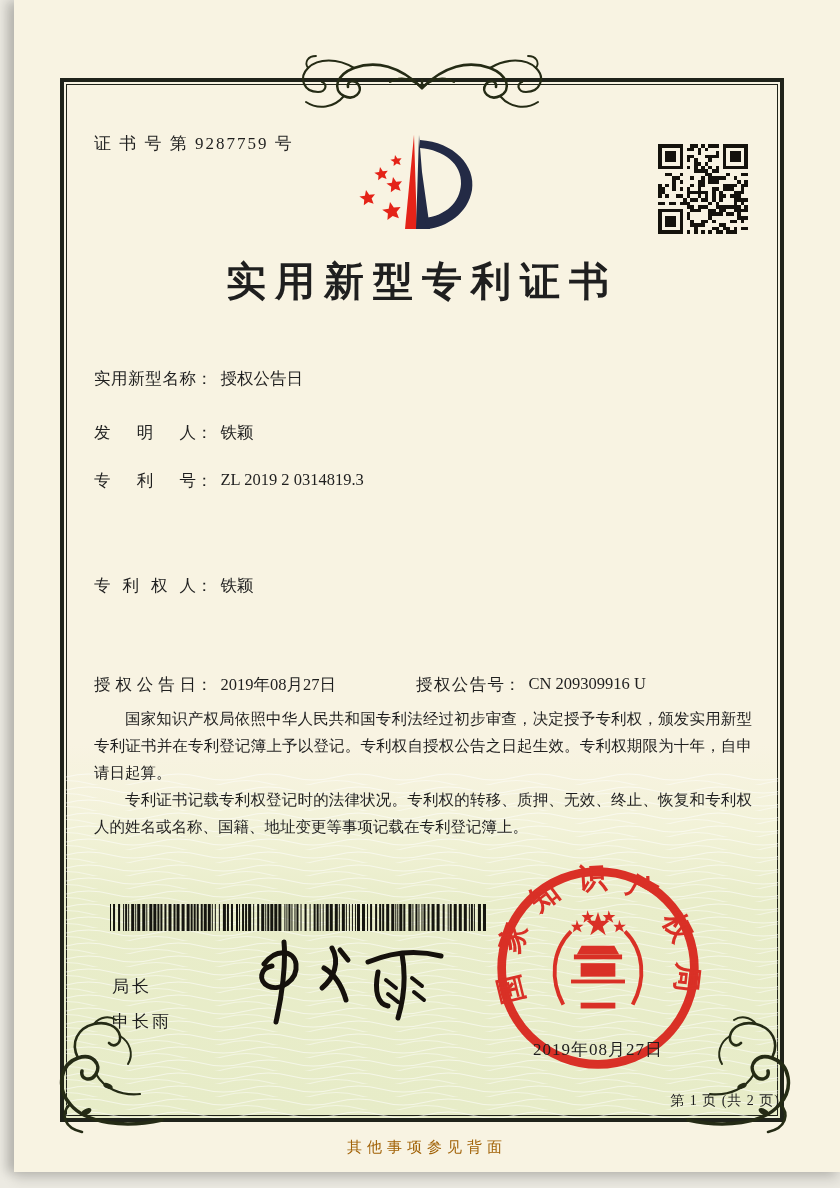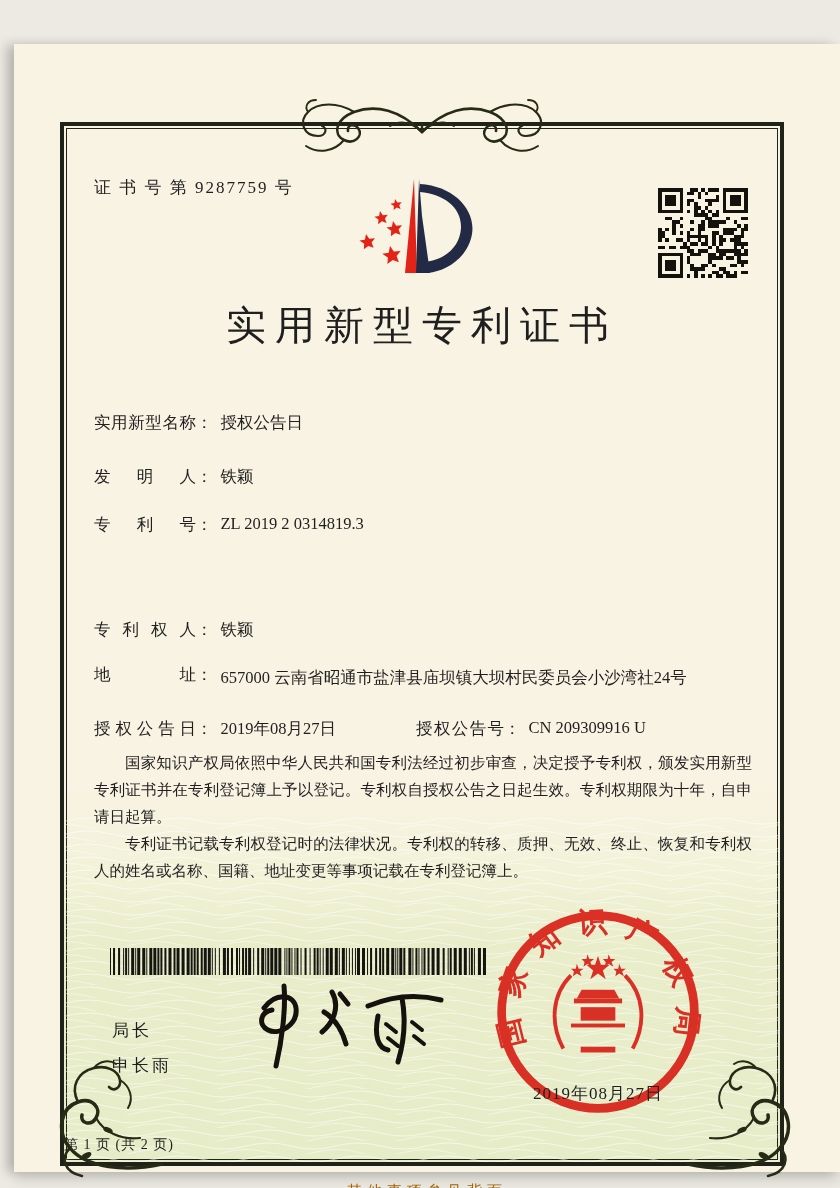--- a/index.html
+++ b/index.html
@@ -3,44 +3,44 @@
 <meta charset="utf-8">
 <style>
   :root{
     --paper:#f8f3e2; --band:#e7ecc8; --border:#20231a; --ink:#1f1f1f;
     --seal_red:#d9251c; --logo_red:#e42318; --logo_navy:#232a45; --flourish:#252b15;
   }
   *{margin:0;padding:0;box-sizing:border-box;}
   html,body{width:840px;height:1188px;}
   body{background:#eceae2;font-family:"Liberation Serif","DejaVu Serif",serif;color:var(--ink);position:relative;overflow:hidden;}
   .paper{position:absolute;left:14px;top:0;right:0;bottom:16px;background:var(--paper);
-    box-shadow:-8px 0 10px rgba(0,0,0,.18), 0 8px 12px rgba(0,0,0,.12);margin-top:44px;}
+    box-shadow:-8px 0 10px rgba(0,0,0,.18), 0 8px 12px rgba(0,0,0,.12);}
   .cert{position:absolute;left:46px;top:78px;width:724px;height:1044px;border:4px solid var(--border);
     background:linear-gradient(180deg,#f8f3e2 0%,#f8f3e2 64%,#f2f2d8 72%,#e9edca 79%,var(--band) 100%);}
   .cert-inner{position:absolute;inset:2px;border:1px solid var(--border);pointer-events:none;}
   .waves{position:absolute;left:2px;top:690px;width:712px;height:346px;z-index:1;}
   .content{position:absolute;inset:0;z-index:3;}
   .cert-number{position:absolute;left:30px;top:50px;font-size:17px;letter-spacing:2px;}
   .logo{position:absolute;left:290px;top:50px;width:126px;height:104px;}
   .qr{position:absolute;left:594px;top:62px;width:90px;height:90px;}
-  .title{position:absolute;left:0;right:0;top:172px;text-align:center;font-size:40px;font-weight:400;letter-spacing:9px;}
+  .title{position:absolute;left:0;right:0;top:172px;text-align:center;font-size:40px;font-weight:700;letter-spacing:9px;}
   .row{position:absolute;left:30px;font-size:16.5px;white-space:nowrap;}
   .lbl{display:inline-block;width:102px;text-align:justify;text-align-last:justify;vertical-align:top;}
   .colon{display:inline-block;vertical-align:top;}
   .val{display:inline-block;margin-left:8px;vertical-align:top;white-space:normal;}
   .val.wrap{width:472px;line-height:27px;}
   .pair2{position:absolute;left:322px;top:0;white-space:nowrap;}
   .pair2 .lbl{width:88px;}
   .para{position:absolute;left:30px;width:658px;font-size:15.5px;line-height:27px;text-align:justify;text-indent:2em;}
   .barcode{position:absolute;left:46px;top:822px;width:378px;height:27px;}
   .officer{position:absolute;left:48px;font-size:17px;letter-spacing:3px;}
   .sig{position:absolute;left:172px;top:852px;width:230px;height:100px;}
   .seal{position:absolute;left:428px;top:780px;width:212px;height:212px;opacity:.94;}
   .seal-date{position:absolute;left:424px;top:956px;width:220px;text-align:center;font-size:17px;letter-spacing:1px;z-index:4;}
-  .page-foot{position:absolute;left:0;right:0;top:1010px;text-align:left;font-size:14px;letter-spacing:1px;}
+  .page-foot{position:absolute;left:0;right:0;top:1010px;text-align:right;font-size:14px;letter-spacing:1px;}
   .flourish{position:absolute;width:122px;height:122px;z-index:5;}
   .fl-left{left:-22px;top:934px;}
   .fl-right{left:622px;top:934px;transform:scaleX(-1);}
   .top-orn{position:absolute;left:216px;top:-30px;width:284px;height:66px;z-index:5;}
   .back-note{position:absolute;left:0;right:0;top:1138px;text-align:center;font-size:15px;letter-spacing:5px;color:#a16207;}
   svg{display:block;}
 </style>
 </head>
 <body>
 
@@ -387,23 +387,20 @@
       </div>
       <div class="row" style="top:340px">
         <span class="lbl">发明人</span><span class="colon">：</span><span class="val">铁颖</span>
       </div>
       <div class="row" style="top:388px">
         <span class="lbl">专利号</span><span class="colon">：</span><span class="val">ZL 2019 2 0314819.3</span>
       </div>
       <div class="row" style="top:493px">
         <span class="lbl">专利权人</span><span class="colon">：</span><span class="val">铁颖</span>
       </div>
-      <div class="row" style="top:538px">
-        <span class="lbl">地址</span><span class="colon">：</span><span class="val wrap">657000 云南省昭通市盐津县庙坝镇大坝村民委员会小沙湾社24号</span>
-      </div>
       <div class="row" style="top:592px">
         <span class="lbl">授权公告日</span><span class="colon">：</span><span class="val">2019年08月27日</span>
         <span class="pair2">
           <span class="lbl">授权公告号</span><span class="colon">：</span><span class="val">CN 209309916 U</span>
         </span>
       </div>
 
       <p class="para" style="top:704px">专利证书记载专利权登记时的法律状况。专利权的转移、质押、无效、终止、恢复和专利权人的姓名或名称、国籍、地址变更等事项记载在专利登记簿上。</p>
       <p class="para" style="top:623px">国家知识产权局依照中华人民共和国专利法经过初步审查，决定授予专利权，颁发实用新型专利证书并在专利登记簿上予以登记。专利权自授权公告之日起生效。专利权期限为十年，自申请日起算。</p>
 

